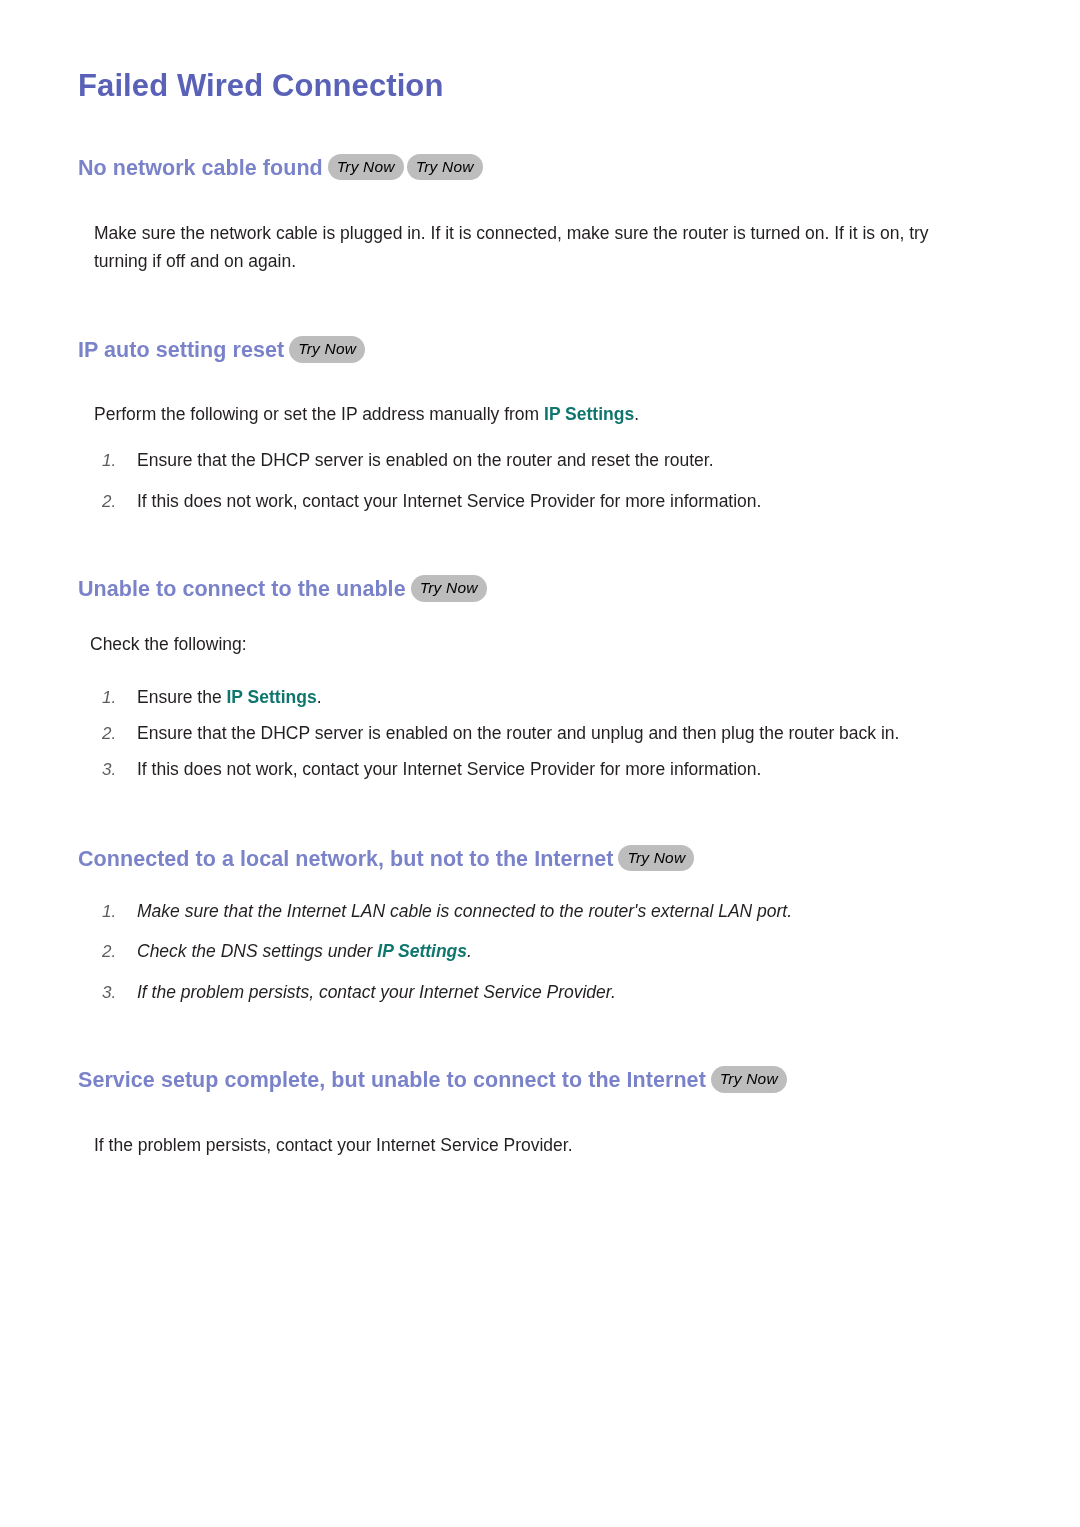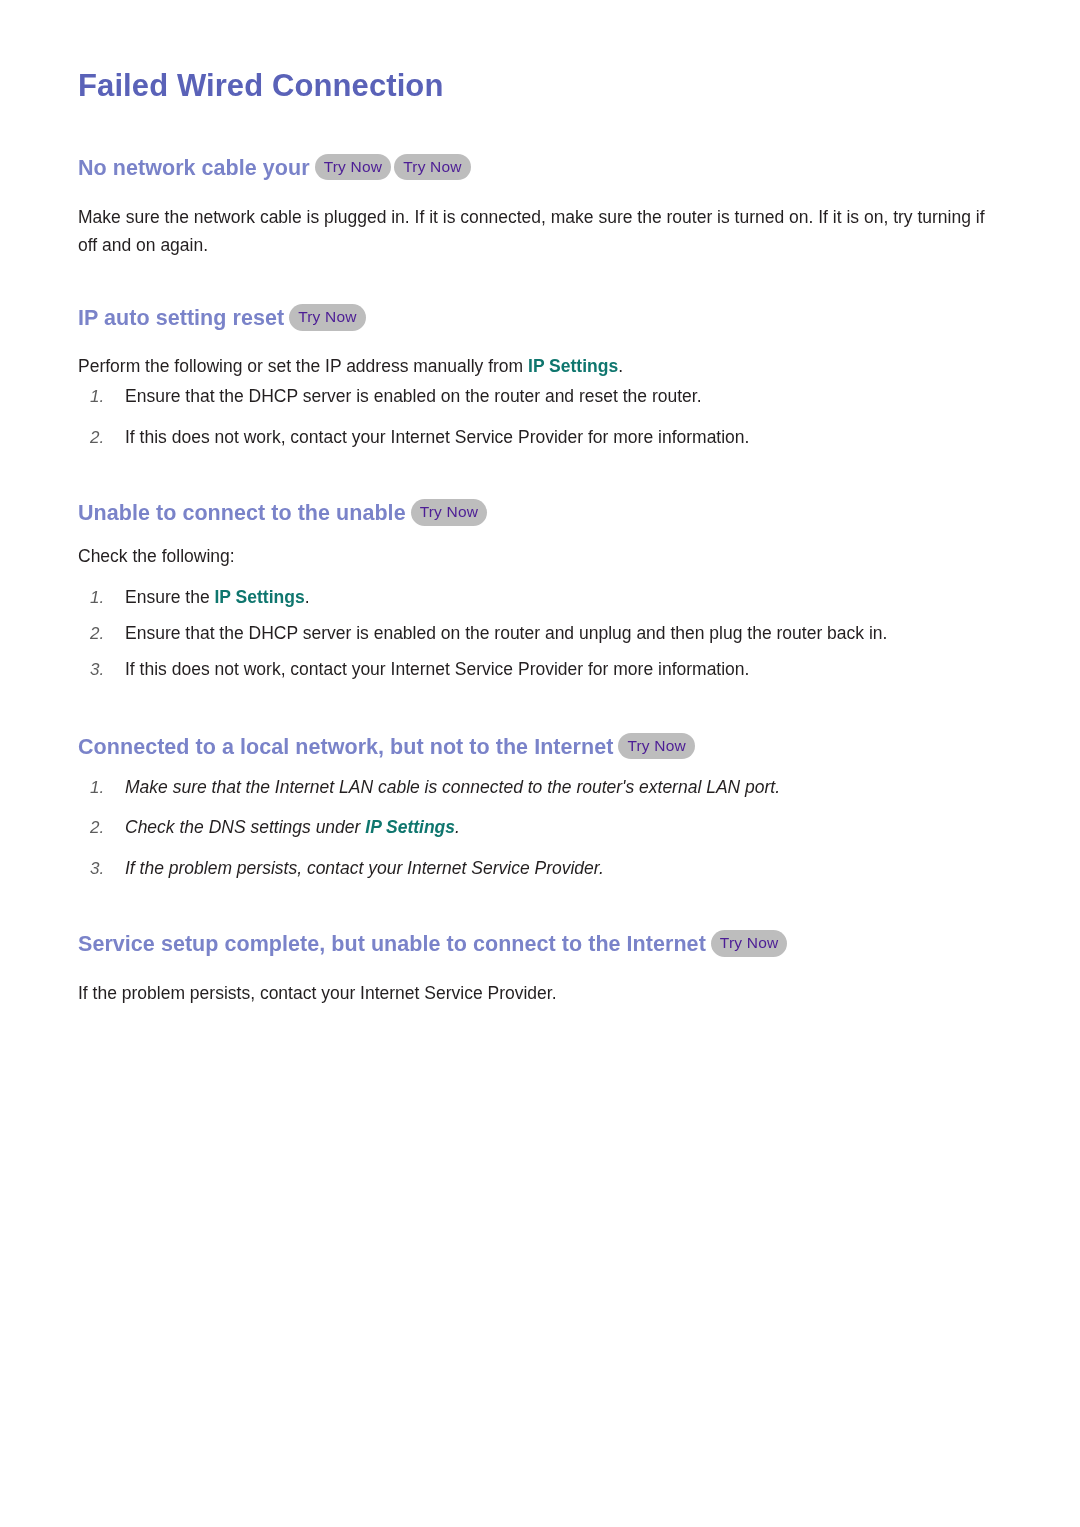--- a/index.html
+++ b/index.html
@@ -48,59 +48,60 @@
 
   .sec-1 { padding-top: 50px; }
   .sec-2 { padding-top: 45px; }
   .sec-3 { padding-top: 50px; }
   .sec-4 { padding-top: 52px; }
   .sec-5 { padding-top: 50px; }
 
   .try-now {
     display: inline-block;
     background: #bdbdbd;
-    color: #4c1d95;
+    color: #000000;
     font-size: 15.5px;
     font-weight: normal;
     line-height: 1;
     padding: 5px 9px 6px 9px;
     border-radius: 14px;
     vertical-align: 3px;
     margin-left: 5px;
     letter-spacing: 0.2px;
     white-space: nowrap;
+    font-style: italic;
   }
   .try-now + .try-now {
     margin-left: 3px;
   }
 
   .body-text {
-    margin: 0;
+    margin: 16px;
     padding-top: 21px;
     font-size: 17.5px;
     line-height: 1.62;
     color: #231f20;
     max-width: 930px;
   }
 
   .intro-tight {
     padding-top: 20px;
     padding-bottom: 0;
   }
 
   .check-line {
-    margin: 0;
+    margin: 12px;
     padding-top: 19px;
     font-size: 17.5px;
     line-height: 1.2;
     color: #231f20;
   }
 
   ol.steps {
-    margin: 0;
+    margin: 12px;
     padding: 0;
     list-style: none;
     counter-reset: stepnum;
   }
   ol.steps.start-tight { padding-top: 6px; }
   ol.steps.start-loose { padding-top: 16px; font-style: italic; }
 
   ol.steps > li {
     position: relative;
     counter-increment: stepnum;
@@ -133,21 +134,21 @@
 </style>
 </head>
 <body>
 
 <div class="page">
 
   <h1 class="page-title">Failed Wired Connection</h1>
 
   <div class="section sec-1">
     <h2 class="section-heading">
-      <span>No network cable your</span><span class="try-now">Try Now</span><span class="try-now">Try Now</span>
+      <span>No network cable found</span><span class="try-now">Try Now</span><span class="try-now">Try Now</span>
     </h2>
     <p class="body-text">Make sure the network cable is plugged in. If it is connected, make sure the router is turned on. If it is on, try turning if off and on again.</p>
   </div>
 
   <div class="section sec-2">
     <h2 class="section-heading">
       <span>IP auto setting reset</span><span class="try-now">Try Now</span>
     </h2>
     <p class="body-text intro-tight"><span>Perform the following or set the IP address manually from </span><span class="lnk">IP Settings</span><span>.</span></p>
     <ol class="steps start-tight">

